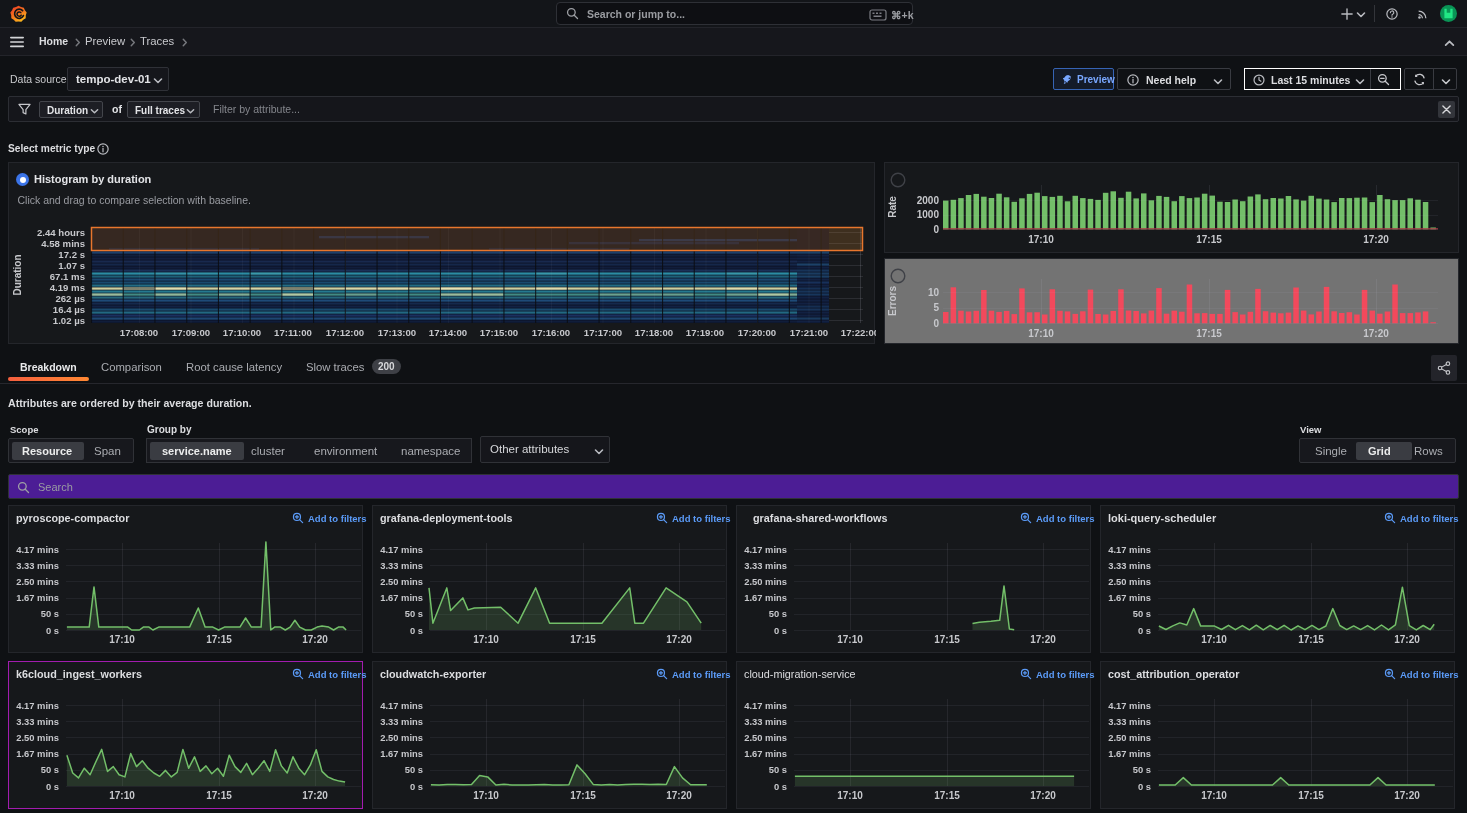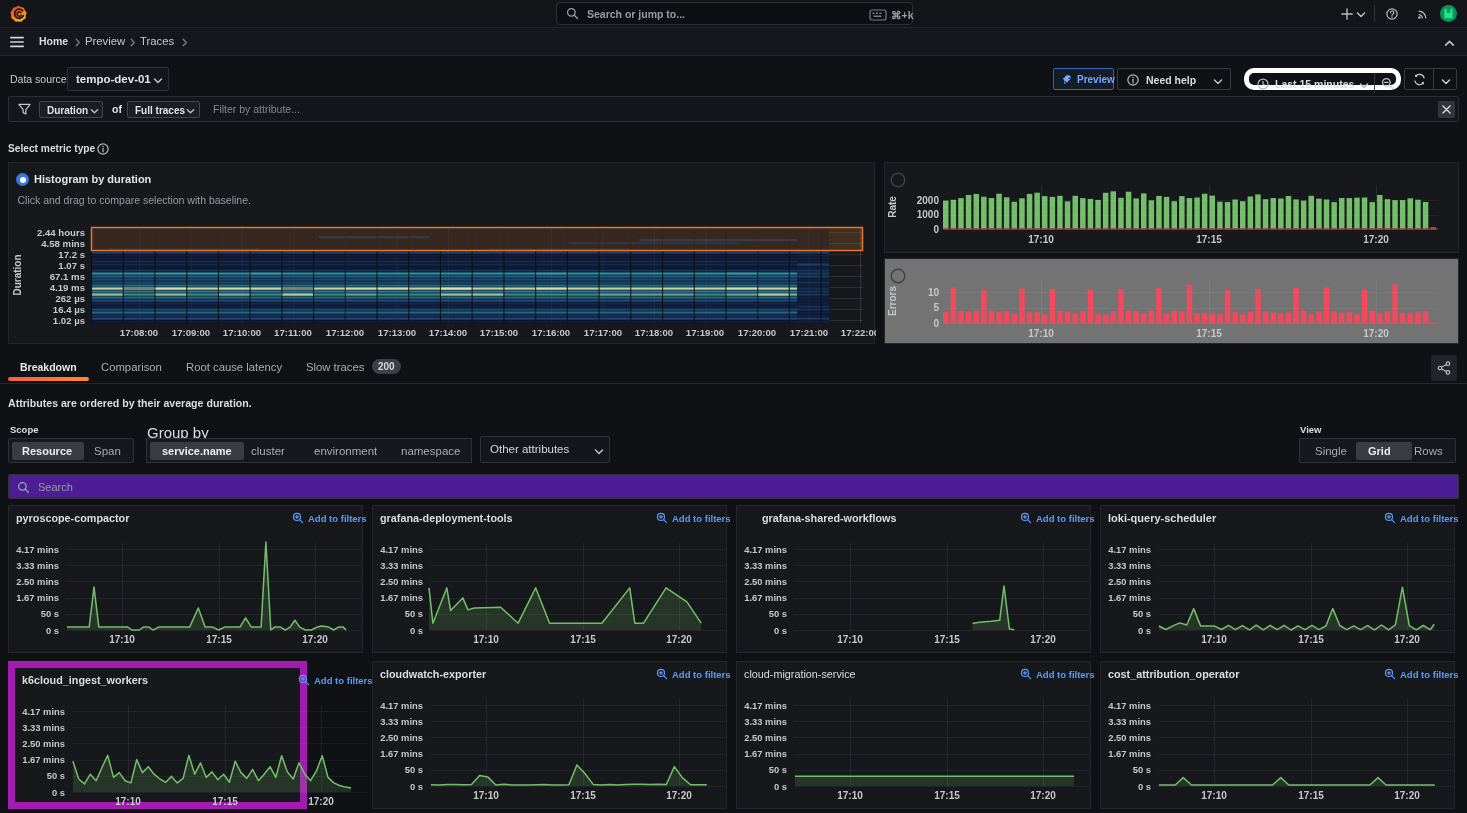--- a/index.html
+++ b/index.html
@@ -103,21 +103,21 @@
     <svg width="12" height="12" viewBox="0 0 14 14" style="position:absolute;left:9px;top:5px">
       <circle cx="7" cy="7" r="6" fill="none" stroke="#b9bbc0" stroke-width="1.4"></circle>
       <path d="M7 6.3v4" stroke="#b9bbc0" stroke-width="1.4" stroke-linecap="round"></path>
       <circle cx="7" cy="4" r=".9" fill="#b9bbc0"></circle>
     </svg>
     <div class="txt" style="left:28px;top:5px;font-size:10.5px;font-weight:700;color:#dcdde0">Need help</div>
     <svg width="10" height="10" viewBox="0 0 10 10" style="position:absolute;left:95px;top:8px">
       <path d="M1.5 3 5 6.5 8.5 3" fill="none" stroke="#b9bbc0" stroke-width="1.6" stroke-linecap="round" stroke-linejoin="round"></path>
     </svg>
   </div>
-<div class="abs" style="left:1244px;top:68px;width:157px;height:22px;background:transparent;border:5px solid #ffffff;border-radius:10px">
+<div class="abs" style="left:1244px;top:68px;width:157px;height:22px;background:transparent;border:1px solid #ffffff;border-radius:0">
     <svg width="12" height="12" viewBox="0 0 14 14" style="position:absolute;left:8px;top:5px">
       <circle cx="7" cy="7" r="5.8" fill="none" stroke="#b9bbc0" stroke-width="1.4"></circle>
       <path d="M7 3.8V7l2.2 1.4" fill="none" stroke="#b9bbc0" stroke-width="1.4" stroke-linecap="round"></path>
     </svg>
     <div class="txt" style="left:26px;top:5px;font-size:10.5px;font-weight:700;color:#dcdde0">Last 15 minutes</div>
     <svg width="10" height="10" viewBox="0 0 10 10" style="position:absolute;left:110px;top:8px">
       <path d="M1.5 3 5 6.5 8.5 3" fill="none" stroke="#b9bbc0" stroke-width="1.6" stroke-linecap="round" stroke-linejoin="round"></path>
     </svg>
     <div class="abs" style="left:125px;top:0;width:1px;height:20px;background:#393b41"></div>
     <svg width="13" height="13" viewBox="0 0 15 15" style="position:absolute;left:132px;top:4px">
@@ -528,21 +528,21 @@
     </svg>
   </div>
 <div class="txt" style="left:8px;top:397px;font-size:10.6px;font-weight:700;color:#dcdde0">Attributes are ordered by their average duration.</div>
 <div class="txt" style="left:10px;top:424px;font-size:9.5px;font-weight:700;color:#dcdde0">Scope</div>
 <div class="abs" style="left:8px;top:438px;width:126px;height:25px;border:1px solid #303237;border-radius:2px;background:#17181d">
     <div class="abs" style="left:3px;top:3px;width:72px;height:18px;background:#3a3c42;border-radius:2px">
       <div class="txt" style="left:10px;top:2.5px;font-size:11px;font-weight:700;color:#eceded">Resource</div>
     </div>
     <div class="txt" style="left:85px;top:5.5px;font-size:11.5px;color:#aaacb1">Span</div>
   </div>
-<div class="txt" style="left:147px;top:424px;font-size:15px;font-weight:400;color:#dcdde0">Group by</div>
+<div class="txt" style="left:147px;top:424px;font-size:10px;font-weight:700;color:#dcdde0">Group by</div>
 <div class="abs" style="left:146px;top:438px;width:326px;height:25px;border:1px solid #303237;border-radius:0;background:#17181d">
     <div class="abs" style="left:3px;top:3px;width:94px;height:18px;background:#3a3c42;border-radius:2px">
       <div class="txt" style="left:12px;top:2.5px;font-size:11px;font-weight:700;color:#eceded">service.name</div>
     </div>
     <div class="txt" style="left:104px;top:5.5px;font-size:11.5px;color:#aaacb1">cluster</div>
     <div class="txt" style="left:167px;top:5.5px;font-size:11.5px;color:#aaacb1">environment</div>
     <div class="txt" style="left:254px;top:5.5px;font-size:11.5px;color:#aaacb1">namespace</div>
   </div>
 <div class="abs" style="left:480px;top:436px;width:130px;height:27px;border:1px solid #303237;border-radius:2px;background:#15161b">
     <div class="txt" style="left:9px;top:6px;font-size:11.5px;color:#d7d8db">Other attributes</div>
@@ -631,21 +631,21 @@
       <text x="50" y="111.4" text-anchor="end" font-size="9.4" font-weight="700" fill="#c7c8cc" font-family="Liberation Sans, sans-serif">50 s</text>
       <text x="50" y="127.5" text-anchor="end" font-size="9.4" font-weight="700" fill="#c7c8cc" font-family="Liberation Sans, sans-serif">0 s</text>
       <text x="113" y="137" text-anchor="middle" font-size="10" font-weight="700" fill="#c7c8cc" font-family="Liberation Sans, sans-serif">17:10</text>
       <text x="210" y="137" text-anchor="middle" font-size="10" font-weight="700" fill="#c7c8cc" font-family="Liberation Sans, sans-serif">17:15</text>
       <text x="306" y="137" text-anchor="middle" font-size="10" font-weight="700" fill="#c7c8cc" font-family="Liberation Sans, sans-serif">17:20</text>
       <path d="M56.0 81.9 L59.9 117.2 L73.8 81.9 L77.6 104.6 L89.8 91.9 L95.0 103.9 L101.4 102.0 L127.7 101.3 L145.1 117.2 L162.7 81.9 L176.6 117.2 L228.9 117.2 L256.7 81.9 L261.8 117.2 L270.5 117.2 L293.1 81.9 L313.9 95.8 L328.2 117.2 L328.2 124 L56.0 124 Z" fill="#73bf69" opacity="0.18"></path>
       <path d="M56.0 81.9 L59.9 117.2 L73.8 81.9 L77.6 104.6 L89.8 91.9 L95.0 103.9 L101.4 102.0 L127.7 101.3 L145.1 117.2 L162.7 81.9 L176.6 117.2 L228.9 117.2 L256.7 81.9 L261.8 117.2 L270.5 117.2 L293.1 81.9 L313.9 95.8 L328.2 117.2" fill="none" stroke="#73bf69" stroke-width="1.5" stroke-linejoin="round"></path>
     </svg>
   </div>
 <div class="abs" style="left:736px;top:505px;width:355px;height:148px;background:#16181b;border:1px solid #24262b">
-    <div class="txt" style="left:25px;top:6px;font-size:10.8px;font-weight:700;color:#dcdde0">grafana-shared-workflows</div>
+    <div class="txt" style="left:16px;top:6px;font-size:10.8px;font-weight:700;color:#dcdde0">grafana-shared-workflows</div>
     <div class="abs" style="left:283px;top:6px;width:80px;height:14px">
       <svg width="12" height="12" viewBox="0 0 15 15" style="position:absolute;left:0px;top:0px">
         <g fill="none" stroke="#5b9bf8" stroke-width="1.5">
           <circle cx="6.2" cy="6.2" r="4.4"></circle>
           <path d="M9.5 9.5 13.3 13.3" stroke-linecap="round"></path>
           <path d="M6.2 4.2v4M4.2 6.2h4" stroke-linecap="round"></path>
         </g>
       </svg>
       <div class="txt" style="left:16px;top:1px;font-size:9.5px;font-weight:700;color:#5b9bf8">Add to filters</div>
     </div>
@@ -700,21 +700,21 @@
       <text x="50" y="95.2" text-anchor="end" font-size="9.4" font-weight="700" fill="#c7c8cc" font-family="Liberation Sans, sans-serif">1.67 mins</text>
       <text x="50" y="111.4" text-anchor="end" font-size="9.4" font-weight="700" fill="#c7c8cc" font-family="Liberation Sans, sans-serif">50 s</text>
       <text x="50" y="127.5" text-anchor="end" font-size="9.4" font-weight="700" fill="#c7c8cc" font-family="Liberation Sans, sans-serif">0 s</text>
       <text x="113" y="137" text-anchor="middle" font-size="10" font-weight="700" fill="#c7c8cc" font-family="Liberation Sans, sans-serif">17:10</text>
       <text x="210" y="137" text-anchor="middle" font-size="10" font-weight="700" fill="#c7c8cc" font-family="Liberation Sans, sans-serif">17:15</text>
       <text x="306" y="137" text-anchor="middle" font-size="10" font-weight="700" fill="#c7c8cc" font-family="Liberation Sans, sans-serif">17:20</text>
       <path d="M57.9 120.0 L64.9 123.5 L71.8 119.9 L78.8 116.9 L85.8 119.0 L92.7 102.6 L99.7 120.1 L106.6 120.1 L113.6 120.1 L120.5 123.5 L127.5 119.3 L134.4 123.7 L141.4 119.6 L148.4 123.8 L155.3 119.2 L162.3 123.8 L169.2 119.4 L176.2 123.7 L183.1 119.3 L190.1 124.0 L197.0 119.8 L204.0 123.7 L211.0 119.4 L217.9 123.6 L224.9 120.0 L231.8 102.6 L238.8 119.5 L245.7 123.6 L252.7 119.9 L259.6 123.6 L266.6 119.6 L273.5 123.9 L280.5 119.0 L287.5 123.9 L294.4 118.9 L301.4 81.2 L308.3 119.6 L315.3 123.9 L322.2 119.5 L329.2 123.6 L333.2 118.2 L333.2 124 L57.9 124 Z" fill="#73bf69" opacity="0.18"></path>
       <path d="M57.9 120.0 L64.9 123.5 L71.8 119.9 L78.8 116.9 L85.8 119.0 L92.7 102.6 L99.7 120.1 L106.6 120.1 L113.6 120.1 L120.5 123.5 L127.5 119.3 L134.4 123.7 L141.4 119.6 L148.4 123.8 L155.3 119.2 L162.3 123.8 L169.2 119.4 L176.2 123.7 L183.1 119.3 L190.1 124.0 L197.0 119.8 L204.0 123.7 L211.0 119.4 L217.9 123.6 L224.9 120.0 L231.8 102.6 L238.8 119.5 L245.7 123.6 L252.7 119.9 L259.6 123.6 L266.6 119.6 L273.5 123.9 L280.5 119.0 L287.5 123.9 L294.4 118.9 L301.4 81.2 L308.3 119.6 L315.3 123.9 L322.2 119.5 L329.2 123.6 L333.2 118.2" fill="none" stroke="#73bf69" stroke-width="1.5" stroke-linejoin="round"></path>
     </svg>
   </div>
-<div class="abs" style="left:8px;top:661px;width:299px;height:148px;background:#16181b;border:7px solid #a21caf">
+<div class="abs" style="left:8px;top:661px;width:355px;height:148px;background:#16181b;border:1px solid #a21caf">
     <div class="txt" style="left:7px;top:6px;font-size:10.8px;font-weight:700;color:#dcdde0">k6cloud_ingest_workers</div>
     <div class="abs" style="left:283px;top:6px;width:80px;height:14px">
       <svg width="12" height="12" viewBox="0 0 15 15" style="position:absolute;left:0px;top:0px">
         <g fill="none" stroke="#5b9bf8" stroke-width="1.5">
           <circle cx="6.2" cy="6.2" r="4.4"></circle>
           <path d="M9.5 9.5 13.3 13.3" stroke-linecap="round"></path>
           <path d="M6.2 4.2v4M4.2 6.2h4" stroke-linecap="round"></path>
         </g>
       </svg>
       <div class="txt" style="left:16px;top:1px;font-size:9.5px;font-weight:700;color:#5b9bf8">Add to filters</div>

